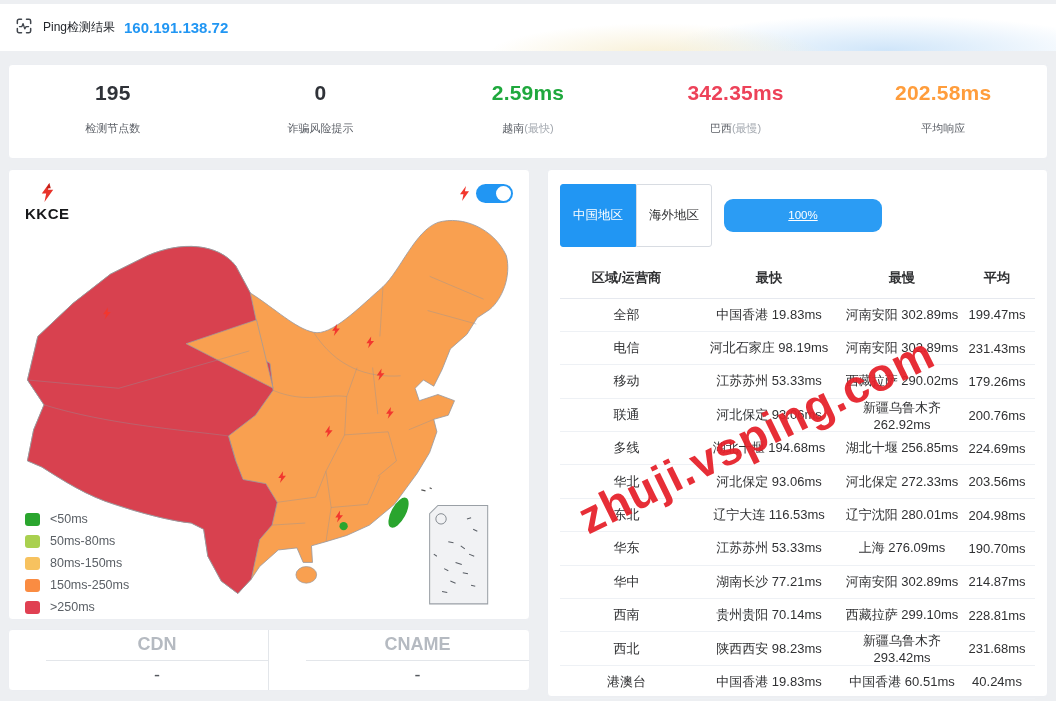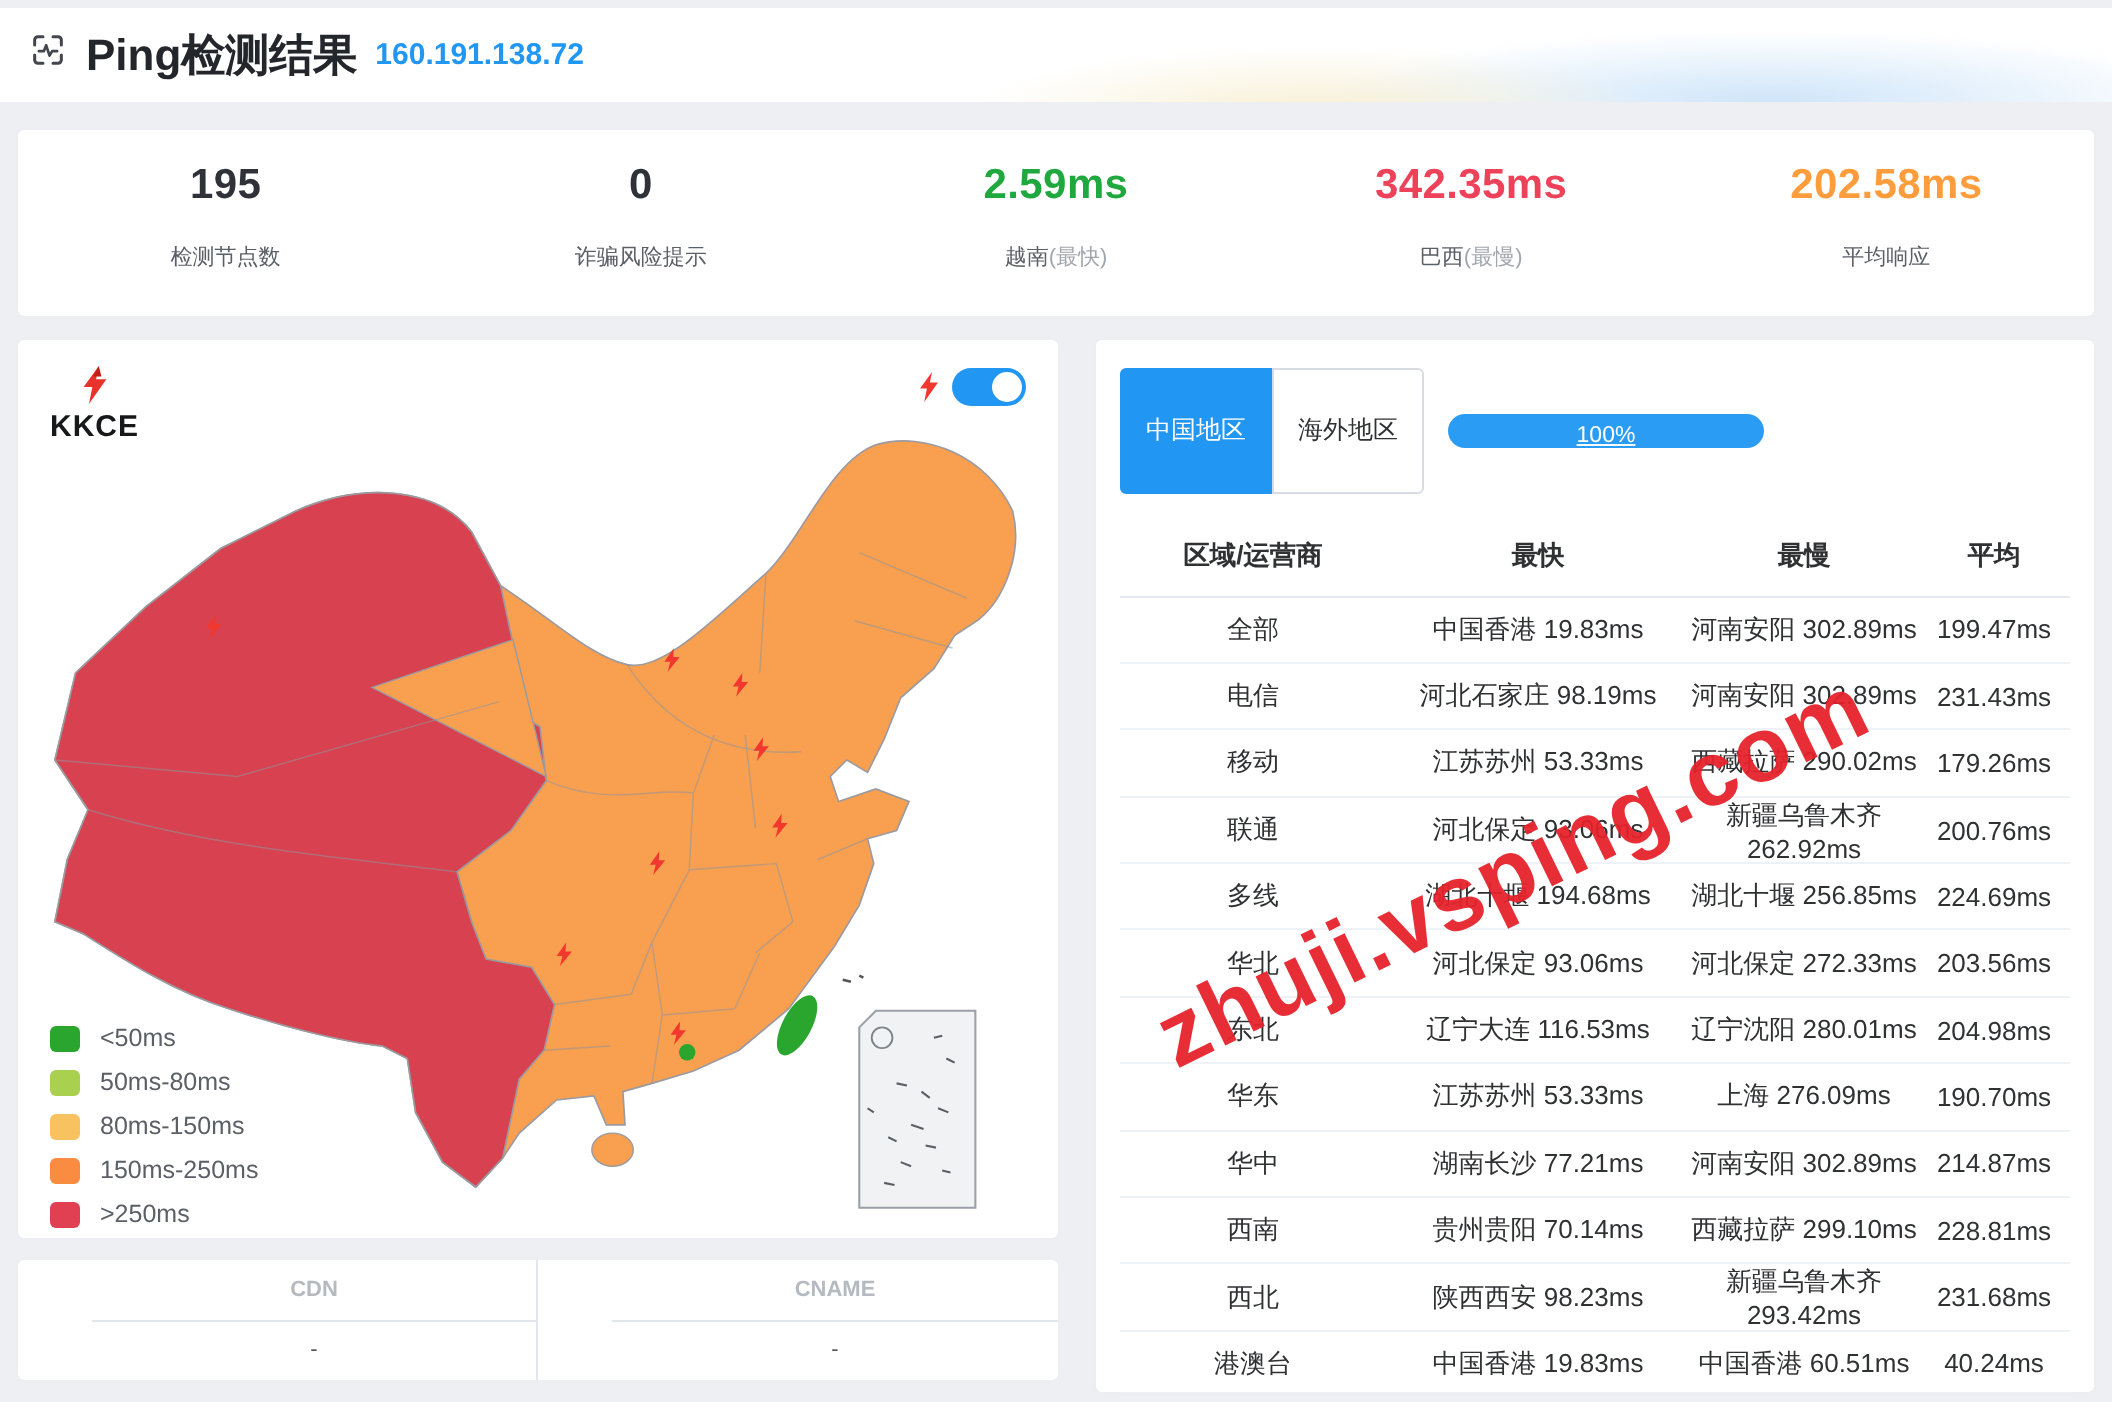--- a/index.html
+++ b/index.html
@@ -12,21 +12,21 @@
   }
   .card { position:absolute; background:#fff; border-radius:4px; border:1px solid #eceef2; }
 
   
   .topbar { position:absolute; left:0; top:4px; width:1056px; height:47px; background:#fff; overflow:hidden; }
   .topbar-inner { display:flex; align-items:center; height:100%; padding-left:14px; gap:9px; position:relative; z-index:2;}
   .topbar::before { content:""; position:absolute; right:-60px; bottom:-34px; width:460px; height:70px;
     background:radial-gradient(ellipse at center, rgba(205,228,249,.95), rgba(205,228,249,0) 70%); }
   .topbar::after { content:""; position:absolute; right:230px; bottom:-36px; width:340px; height:64px;
     background:radial-gradient(ellipse at center, rgba(247,238,209,.9), rgba(247,238,209,0) 70%); }
-  .page-title { font-size:22px; font-weight:700; color:#23262b; }
+  .page-title { font-size:12px; font-weight:400; color:#23262b; }
   .page-ip { font-size:15px; font-weight:700; color:#2196F3; }
 
   
   .stats-card { left:8px; top:64px; width:1040px; height:95px; }
   .stats-row { display:flex; height:100%; align-items:stretch; }
   .stat { flex:1; text-align:center; padding-top:16px; }
   .stat-value { font-size:21px; font-weight:700; letter-spacing:.2px; }
   .stat-label { margin-top:16px; font-size:11px; color:#5b5f66; }
   .stat-suffix { color:#a2a7ae; }
 
@@ -39,35 +39,35 @@
   .toggle-knob { position:absolute; right:2px; top:2px; width:15px; height:15px; border-radius:50%; background:#fff; }
   .map-svg { position:absolute; left:6px; top:42px; }
   .legend { position:absolute; left:16px; top:338px; z-index:6; }
   .legend-item { display:flex; align-items:center; gap:10px; height:22px; }
   .legend-swatch { width:15px; height:13px; border-radius:3px; }
   .legend-label { font-size:12.5px; color:#5b6066; }
 
   
   .cdn-card { left:8px; top:629px; width:522px; height:62px; overflow:hidden; }
   .cdn-grid { display:grid; grid-template-columns:1fr 1fr; height:100%; }
-  .cdn-cell { display:flex; align-items:center; justify-content:center; font-size:11px; border:0 solid #e3e6ea;margin-left:37px; }
+  .cdn-cell { display:flex; align-items:center; justify-content:center; font-size:18px; border:0 solid #e3e6ea;margin-left:37px; }
   .cdn-head { font-weight:700; color:#b5bac1; border-bottom-width:1px; }
   .cdn-cell:nth-child(odd) { border-right-width:1px; }
   .cdn-val { color:#55595f; }
 
   
   .right-card { left:547px; top:169px; width:501px; height:528px; padding:14px 12px 0 12px; }
   .rp-top { display:flex; align-items:center; }
   .tab { font-size:12.5px; padding:24px 12px; cursor:pointer; line-height:1; border:1px solid #2196F3; }
   .tab-active { background:#2196F3; color:#fff; border-radius:3px 0 0 3px; }
   .tab-idle { background:#fff; color:#303133; border:1px solid #d8dce2; border-radius:0 3px 3px 0; }
   .progress-text { margin-left:auto; font-size:13px; color:#303133; white-space:nowrap; }
   .progress-count { margin-right:6px; }
-  .progress-bar { margin-left:12px; width:158px; height:17px; border-radius:9px; background:#2b9cf4;
-    color:#fff; font-size:11.5px; display:flex; align-items:flex-end; justify-content:center;text-decoration:underline; }
+  .progress-bar { margin-left:12px; width:158px; height:33px; border-radius:9px; background:#2b9cf4;
+    color:#fff; font-size:11.5px; display:flex; align-items:center; justify-content:center;text-decoration:underline; }
 
   .rt { margin-top:12px; }
   .rt-row { display:grid; grid-template-columns:28% 32% 24% 16%; align-items:center; text-align:center;
     height:33.4px; font-size:13px; border-bottom:1px solid #eef1f5; }
   .rt-head { height:40px; font-weight:700; font-size:13.2px; border-bottom:1px solid #e6e9ef; }
 
   
   .watermark { position:absolute; left:540px; top:408px; width:432px; text-align:center; z-index:30;
     transform:rotate(-26deg); font-size:46px; font-weight:800; letter-spacing:1px;
     color:#E6222B; opacity:.94; pointer-events:none; white-space:nowrap; }

